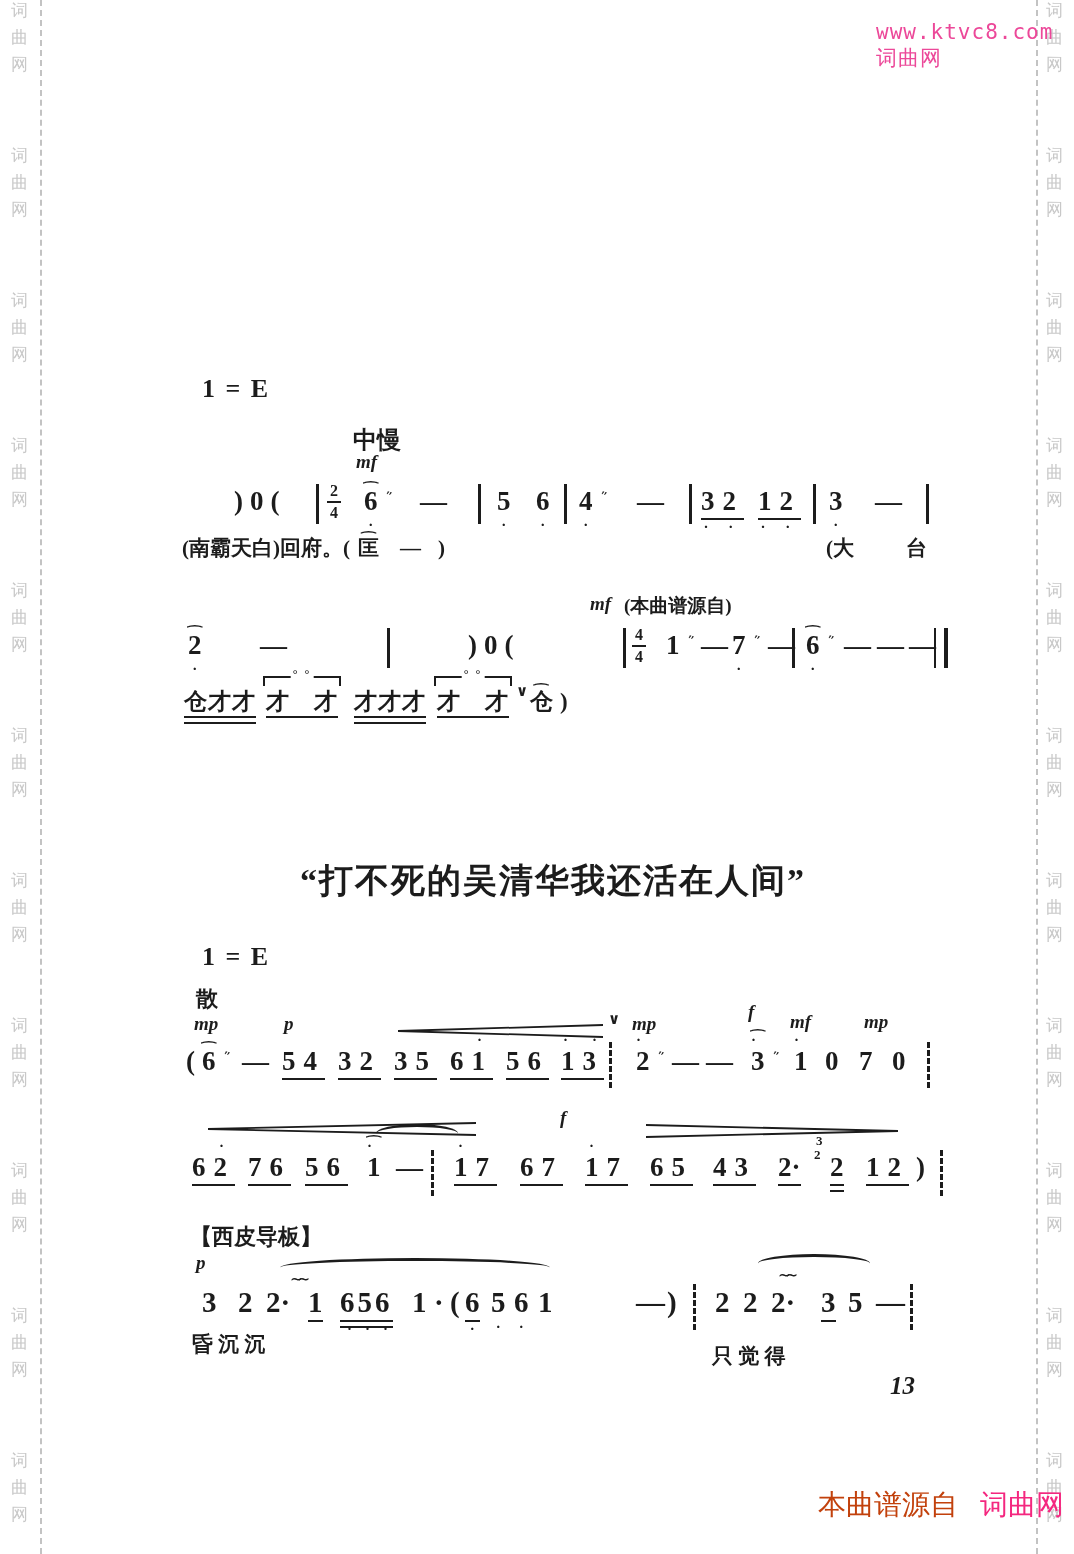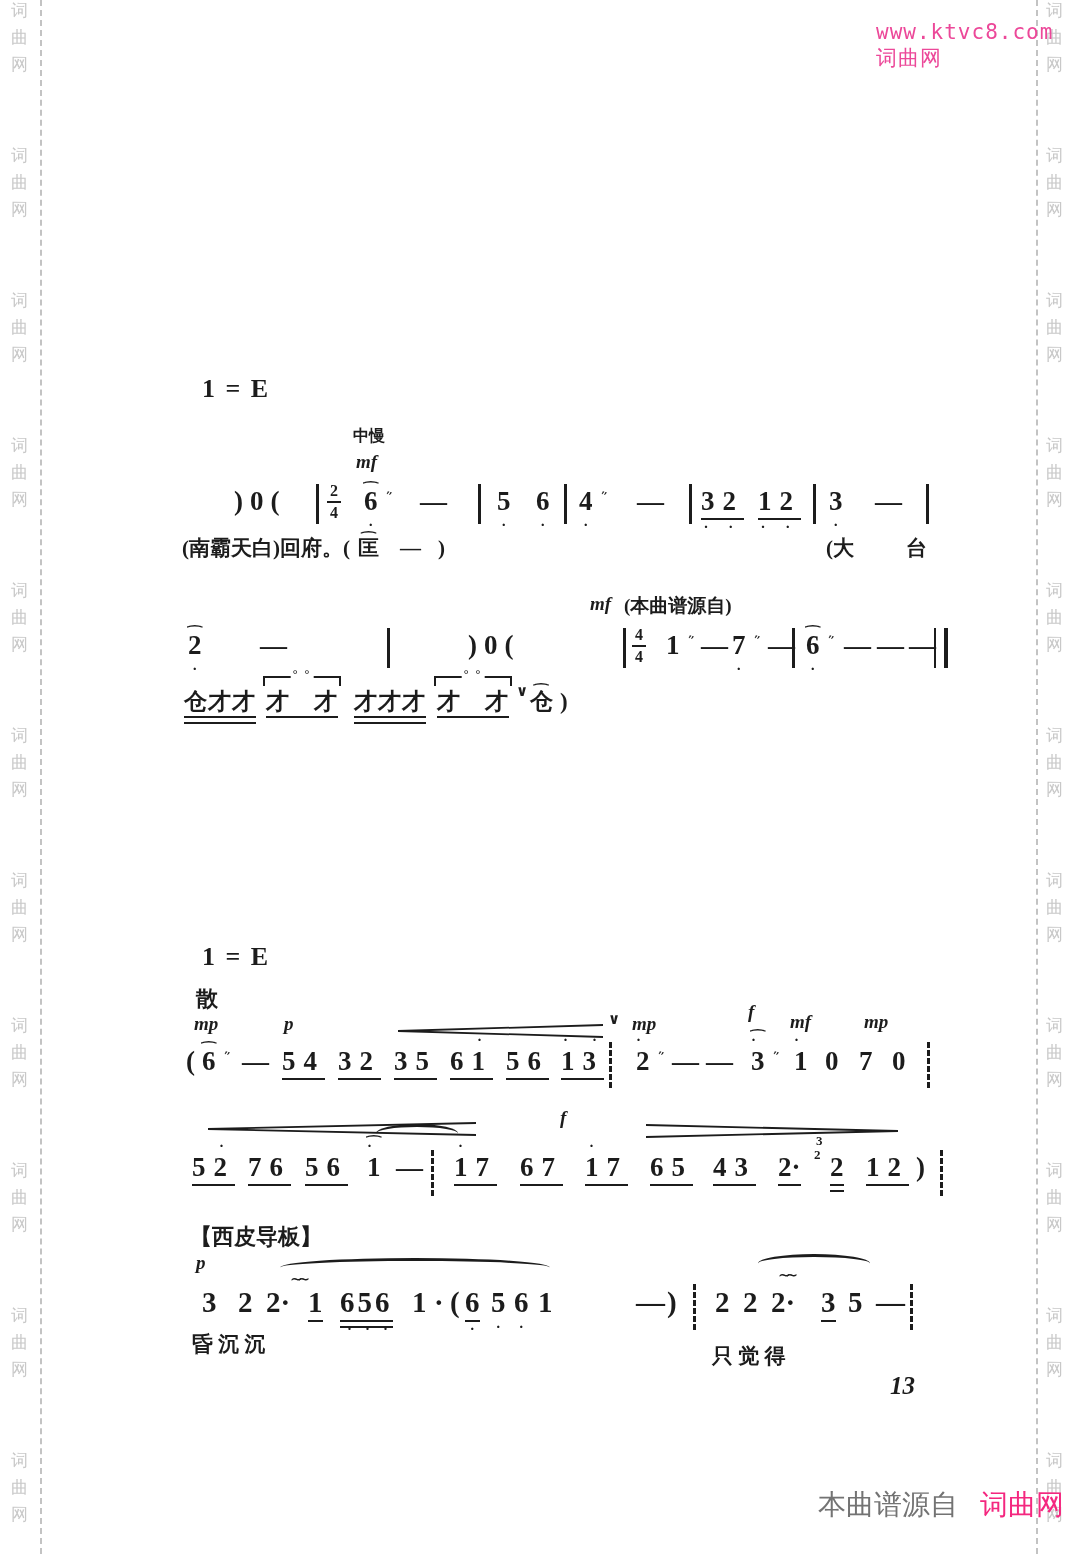--- a/index.html
+++ b/index.html
@@ -11,32 +11,32 @@
   .edgeline{position:absolute;top:0;bottom:0;width:0;border-left:2px dashed #c3c3c3;}
   .sidechar{position:absolute;font-size:17px;color:var(--wm);font-family:"Liberation Sans",sans-serif;line-height:1;}
   .topwm{font-family:"DejaVu Sans Mono","Liberation Mono",monospace;font-size:21px;color:#ec4899;letter-spacing:1px;}
   
   .title{font-size:36px;font-weight:bold;letter-spacing:6px;}
   .keysig{font-size:26px;font-weight:bold;letter-spacing:2px;}
   .heading{font-size:30px;font-weight:bold;letter-spacing:3px;}
   .quote{font-size:34px;font-weight:bold;letter-spacing:2px;}
   .banqiang{font-size:22px;font-weight:bold;}
   .pageno{font-size:25px;font-weight:bold;font-style:italic;}
-  .bottomwm{font-size:28px;font-family:"Liberation Sans","DejaVu Sans",sans-serif;color:#737373;}
+  .bottomwm{font-size:28px;font-family:"Liberation Sans","DejaVu Sans",sans-serif;color:#c2410c;}
   .bottombrand{font-size:28px;font-family:"Liberation Sans","DejaVu Sans",sans-serif;color:var(--pink);margin-left:22px;}
   
   .mline{position:absolute;}
   .tok{position:absolute;font-weight:bold;color:var(--ink);line-height:1;white-space:pre;}
   .n{font-size:27px;}
   .n28{font-size:29px;}
   .wide{letter-spacing:7px;}
   .pair{letter-spacing:8px;}
   .trio{letter-spacing:3px;}
   .dyn{font-size:19px;font-style:italic;font-weight:bold;}
-  .cn20{font-size:16px;}
+  .cn20{font-size:24px;}
   .cn19{font-size:19px;}
   .cn22{font-size:22px;}
   .lyr{font-size:21px;}
   .perc{font-size:23px;letter-spacing:1px;}
   .sm{font-size:15px;}
   .grace{font-size:13px;}
   .trill{font-size:15px;letter-spacing:-5px;}
   .tx{position:relative;display:inline-block;padding-bottom:3px;}
   .u1{border-bottom:2.5px solid var(--ink);}
   .u2{border-bottom:2.5px solid var(--ink);}
@@ -189,20 +189,21 @@
       <div class="tok ebar" style="left: 754px; top: 34px;"></div>
       <div class="tok perc" style="left: 4px; top: 96px;"><span class="tx u2">仓才才<span class="u2x"></span></span></div>
       <div class="tok perc" style="left: 86px; top: 96px;"><span class="brk"></span><span class="brc">° °</span><span class="tx u1">才　才</span></div>
       <div class="tok perc" style="left: 174px; top: 96px;"><span class="tx u2">才才才<span class="u2x"></span></span></div>
       <div class="tok perc" style="left: 257px; top: 96px;"><span class="brk"></span><span class="brc">° °</span><span class="tx u1">才　才</span></div>
       <div class="tok sm" style="left: 336px; top: 90px;"><span class="tx">∨</span></div>
       <div class="tok perc" style="left: 350px; top: 96px;"><span class="hat">⌢</span><span class="tx">仓</span></div>
       <div class="tok perc" style="left: 380px; top: 96px;"><span class="tx">)</span></div>
     </div>
 
+  <div class="abs quote" style="left:300px;top:858px;">“打不死的吴清华我还活在人间”</div>
   <div class="abs keysig" style="left:202px;top:942px;">1 = E</div>
   <div class="mline" id="line3" style="left:180px;top:986px;width:810px;height:115px;">
       <div class="tok cn22" style="left: 16px; top: 2px;"><span class="tx">散</span></div>
       <div class="tok dyn" style="left: 14px; top: 28px;"><span class="tx">mp</span></div>
       <div class="tok dyn" style="left: 104px; top: 28px;"><span class="tx">p</span></div>
       <div class="tok cresc" style="left: 218px; top: 38px; width: 205px;"><svg width="205" height="14" viewBox="0 0 205 14">
           <line x1="0" y1="7" x2="205" y2="1" stroke="#1c1c1c" stroke-width="1.8"></line>
           <line x1="0" y1="7" x2="205" y2="13" stroke="#1c1c1c" stroke-width="1.8"></line>
         </svg></div>
       <div class="tok sm" style="left: 428px; top: 26px;"><span class="tx">∨</span></div>
@@ -234,21 +235,21 @@
       <div class="tok cresc" style="left: 28px; top: 18px; width: 268px;"><svg width="268" height="14" viewBox="0 0 268 14">
           <line x1="0" y1="7" x2="268" y2="1" stroke="#1c1c1c" stroke-width="1.8"></line>
           <line x1="0" y1="7" x2="268" y2="13" stroke="#1c1c1c" stroke-width="1.8"></line>
         </svg></div>
       <div class="tok dyn" style="left: 380px; top: 4px;"><span class="tx">f</span></div>
       <div class="tok slur" style="left: 196px; top: 20px; width: 82px;"></div>
       <div class="tok dim" style="left: 466px; top: 20px; width: 252px;"><svg width="252" height="14" viewBox="0 0 252 14">
           <line x1="0" y1="1" x2="252" y2="7" stroke="#1c1c1c" stroke-width="1.8"></line>
           <line x1="0" y1="13" x2="252" y2="7" stroke="#1c1c1c" stroke-width="1.8"></line>
         </svg></div>
-      <div class="tok n pair" style="left: 12px; top: 50px;"><span class="up" style="left:27px">·</span><span class="tx u1">52</span></div>
+      <div class="tok n pair" style="left: 12px; top: 50px;"><span class="up" style="left:27px">·</span><span class="tx u1">62</span></div>
       <div class="tok n pair" style="left: 68px; top: 50px;"><span class="tx u1">76</span></div>
       <div class="tok n pair" style="left: 125px; top: 50px;"><span class="tx u1">56</span></div>
       <div class="tok n" style="left: 187px; top: 50px;"><span class="hat hi">⌢</span><span class="up">·</span><span class="tx">1</span></div>
       <div class="tok n" style="left: 216px; top: 50px;"><span class="tx">—</span></div>
       <div class="tok dbar" style="left: 251px; top: 46px;"></div>
       <div class="tok n pair" style="left: 274px; top: 50px;"><span class="up" style="left:4px">·</span><span class="tx u1">17</span></div>
       <div class="tok n pair" style="left: 340px; top: 50px;"><span class="tx u1">67</span></div>
       <div class="tok n pair" style="left: 405px; top: 50px;"><span class="up" style="left:4px">·</span><span class="tx u1">17</span></div>
       <div class="tok n pair" style="left: 470px; top: 50px;"><span class="tx u1">65</span></div>
       <div class="tok n pair" style="left: 533px; top: 50px;"><span class="tx u1">43</span></div>

